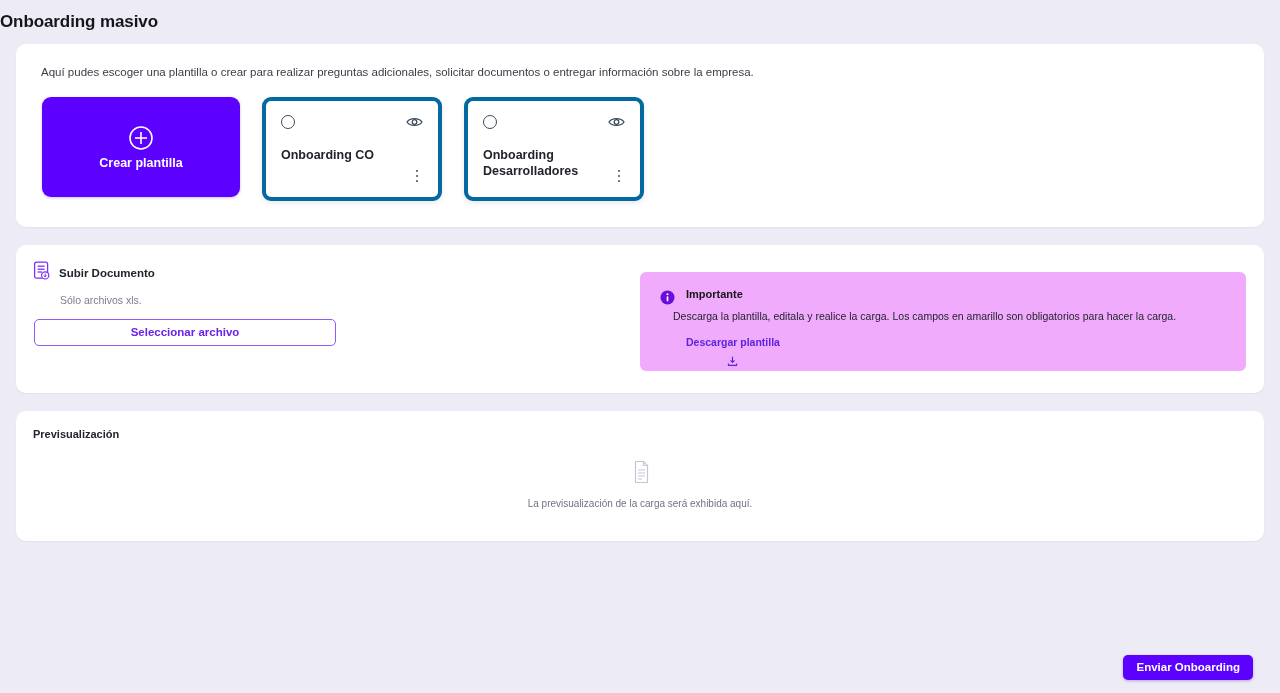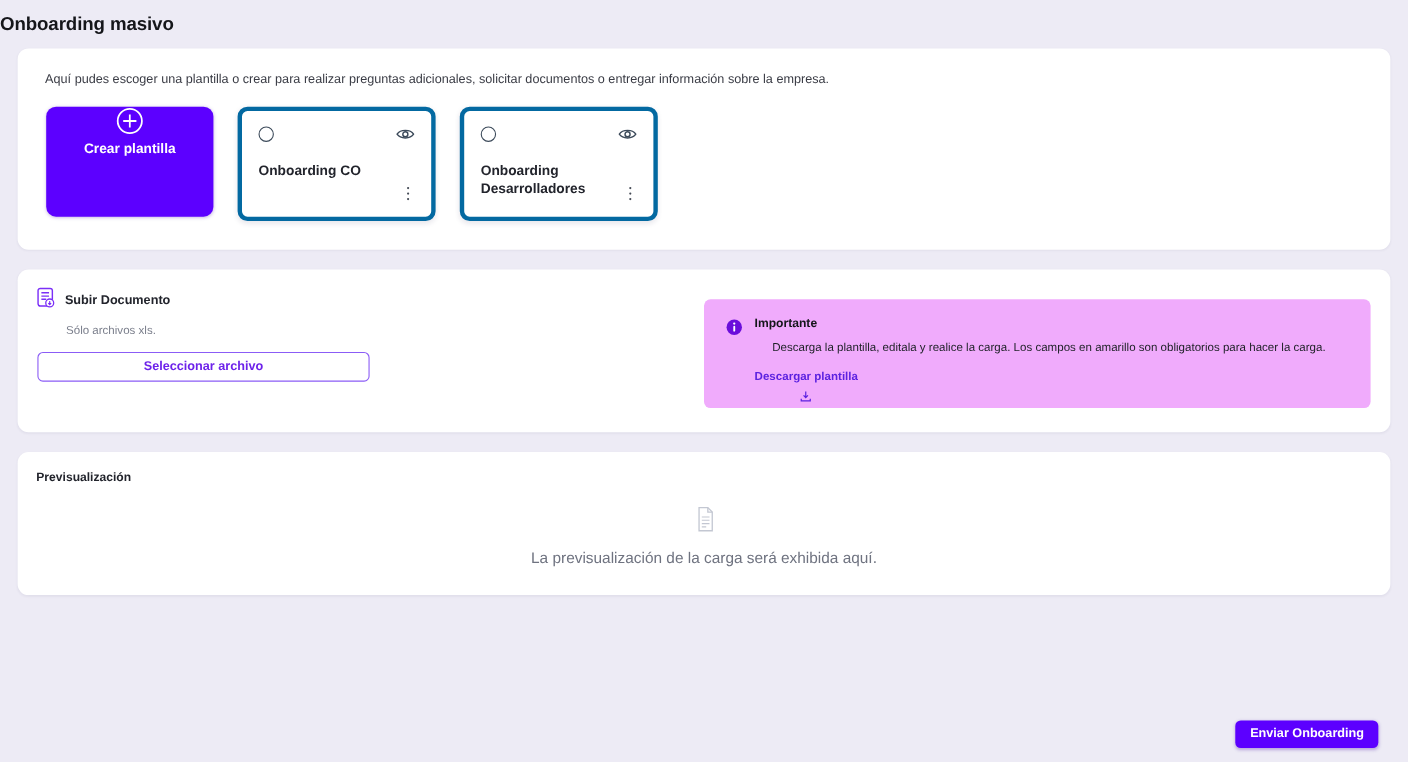--- a/index.html
+++ b/index.html
@@ -54,27 +54,28 @@
     color: #3a3c45;
     padding: 22px 0 0 25px;
   }
   .tmpl-row {
     display: flex;
     gap: 22px;
     padding: 19px 0 26px 26px;
   }
 
   .create-card {
-    width: 152px;
+    width: 198px;
     height: 100px;
     background: #5c00ff;
     border-radius: 9px;
     display: flex;
     flex-direction: column;
     align-items: center;
+    justify-content: center;
     gap: 5px;
     cursor: pointer;
     box-shadow: 0 1px 3px rgba(60, 0, 160, 0.25);
   }
   .create-card .plus-icon { line-height: 0; }
   .create-card .create-label {
     color: #ffffff;
     font-size: 12.5px;
     font-weight: bold;
   }
@@ -178,21 +179,21 @@
     top: 18px;
     line-height: 0;
   }
   .info-box .info-title {
     margin-left: 24px;
     font-size: 11px;
     font-weight: bold;
     color: #15161a;
   }
   .info-box .info-text {
-    margin-left: 40px;
+    margin-left: 11px;
     margin-top: 9px;
     font-size: 10.5px;
     color: #1d2026;
     line-height: 14px;
   }
   .info-box .info-link-row {
     margin-left: 24px;
     margin-top: 13px;
     display: inline-flex;
     align-items: center;
@@ -218,21 +219,21 @@
     position: absolute;
     left: 0;
     right: 0;
     top: 48px;
     display: flex;
     flex-direction: column;
     align-items: center;
     gap: 8px;
   }
   .preview-empty .empty-text {
-    font-size: 14px;
+    font-size: 10px;
     color: #6f7380;
   }
 
   
   .footer {
     position: absolute;
     left: 16px;
     right: 0;
     bottom: 0;
     height: 52px;

